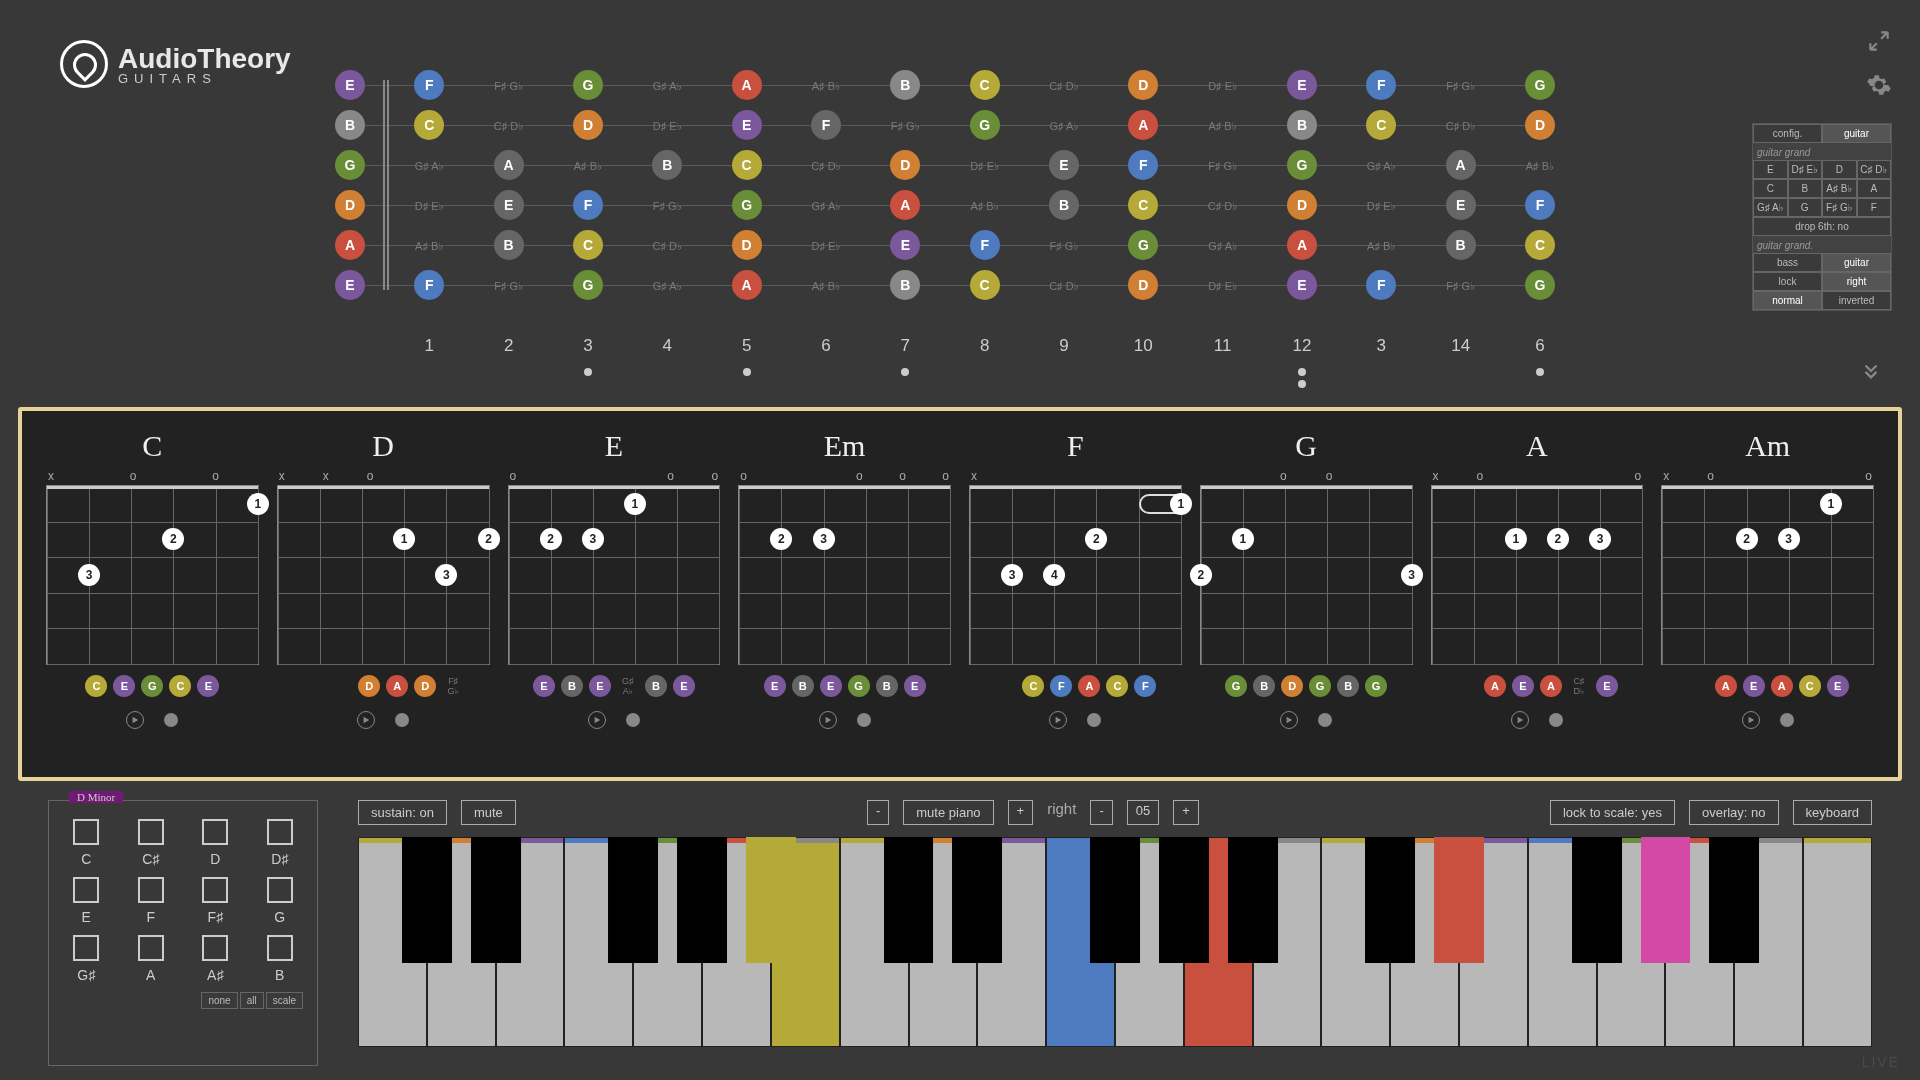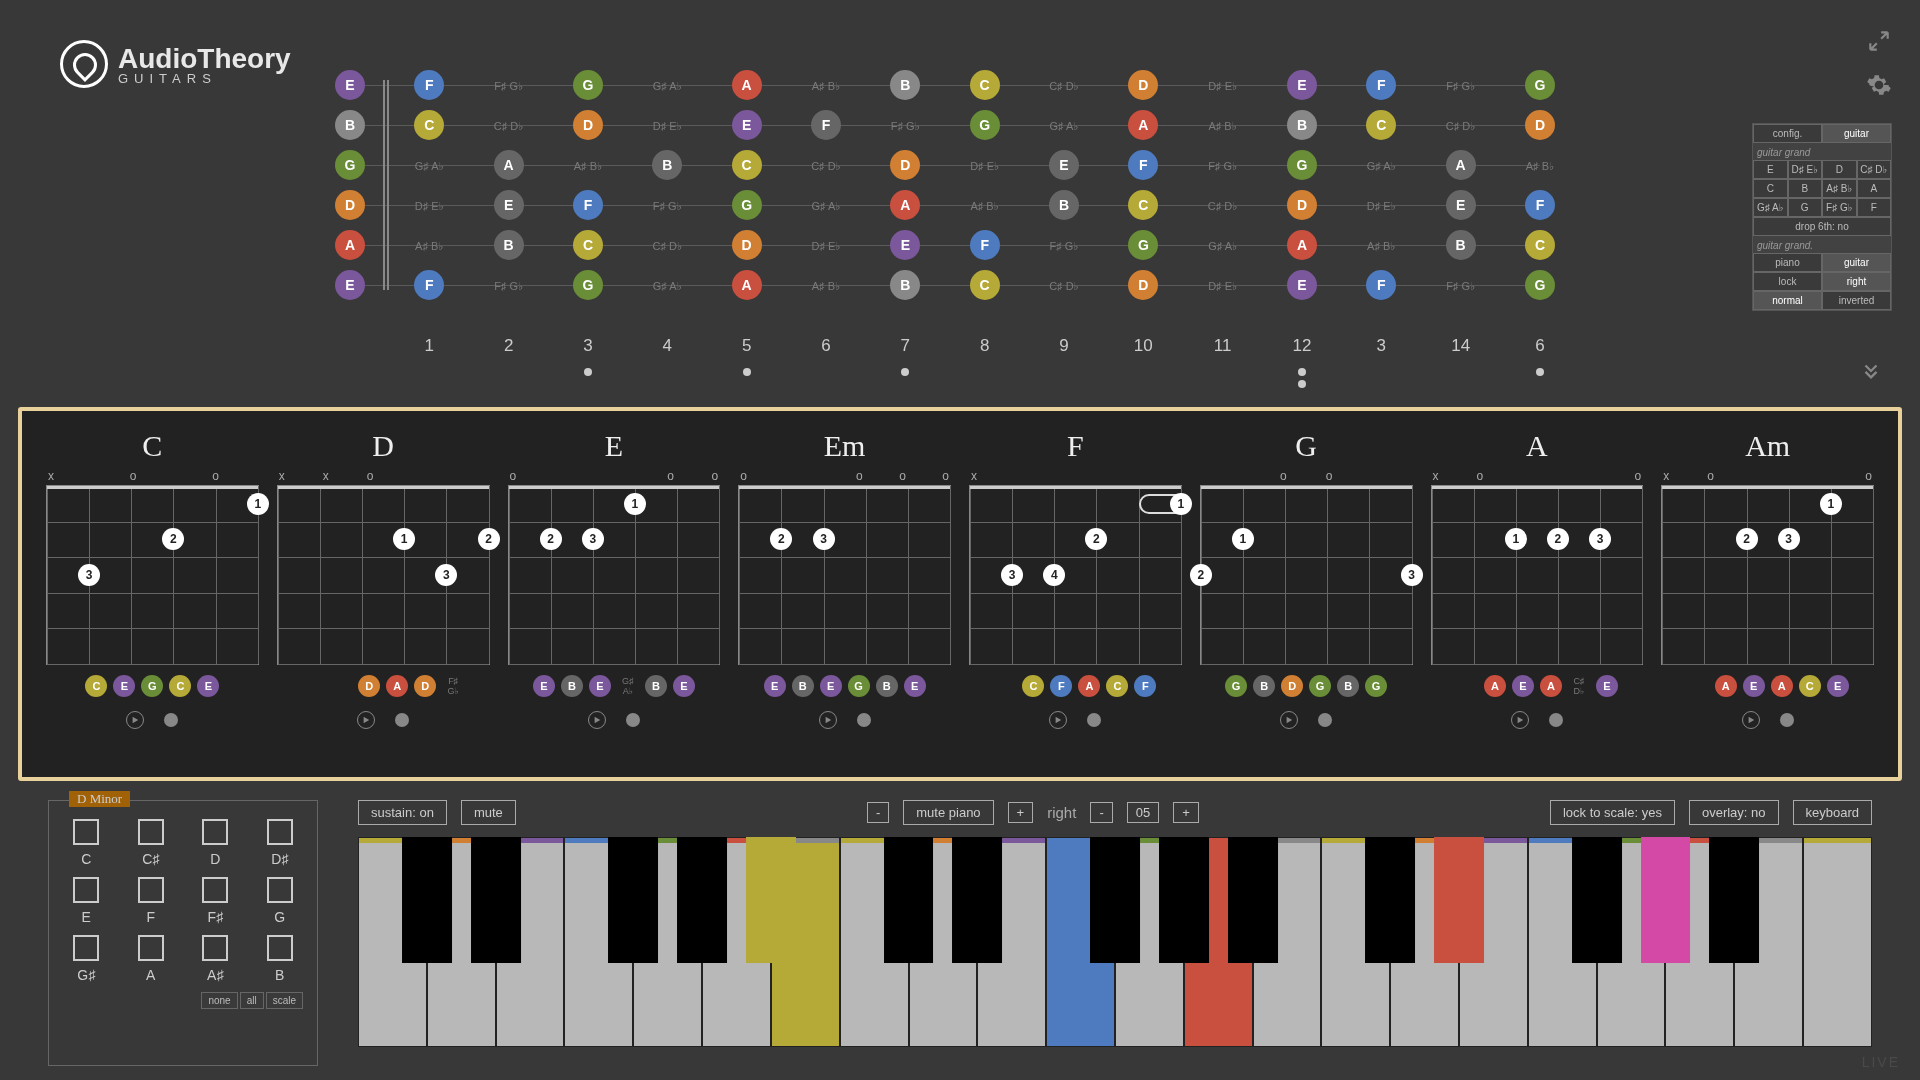--- a/index.html
+++ b/index.html
@@ -56,30 +56,30 @@
 .chord-notes{ display:flex; gap:6px; margin-top:10px;}
 .chord-notes .sm{ width:22px;height:22px; font-size:11px;}
 .chord-notes .txt{ font-size:9px; color:#777; align-self:center; width:22px; text-align:center;}
 .chord-ctrls{ display:flex; gap:20px; margin-top:14px; color:#888;}
 .chord-ctrls .pb{ width:18px;height:18px;border:1.5px solid #888;border-radius:50%; display:flex;align-items:center;justify-content:center; cursor:pointer;}
 .chord-ctrls .rec{ width:14px;height:14px;border-radius:50%; background:#888; cursor:pointer; align-self:center;}
 
 
 .bottom { position:absolute; left:48px; right:48px; top:800px; bottom:14px; display:flex; gap:40px; }
 .scale-box { width:270px; border:1px solid #666; padding:14px 14px 6px; position:relative; }
-.scale-box legend{ position:absolute; top:-10px; left:20px; background:#a16207; padding:0 8px; color:#ccc; font-size:13px; font-family:Georgia,serif;}
+.scale-box legend{ position:absolute; top:-10px; left:20px; background:#701a75; padding:0 8px; color:#ccc; font-size:11px; font-family:Georgia,serif;}
 .scale-grid { display:grid; grid-template-columns:repeat(4,1fr); gap:10px 18px; margin-top:4px;}
 .scale-cell { text-align:center; }
 .scale-cell .box { width:26px;height:26px; border:2px solid #ccc; margin:0 auto 6px; cursor:pointer; background:#383838;}
 .scale-cell span{ font-size:14px;color:#ccc;}
 .scale-btns{ text-align:right; margin-top:8px;}
 .scale-btns button{ background:#3a3a3a; border:1px solid #666; color:#bbb; font-size:10px; padding:2px 6px; cursor:pointer; margin-left:2px;}
 
 .kbd-area { flex:1; display:flex; flex-direction:column; gap:12px; }
-.kbd-ctrls { display:flex; gap:14px; align-items:center; font-size:13px;}
+.kbd-ctrls { display:flex; gap:14px; font-size:13px;}
 .pill{ border:1.5px solid #aaa; padding:4px 12px; color:#ccc; cursor:pointer; background:transparent;}
 .pill.sm{ padding:2px 8px; font-size:13px;}
 .spacer{flex:1}
 .oct-lbl{color:#aaa;font-size:15px;}
 
 .piano { position:relative; height:210px; background:#222; display:flex; }
 .wkey{ flex:1; border:1px solid #222; background:#b8b8b8; position:relative; cursor:pointer;}
 .wkey .stripe{position:absolute;top:0;left:0;right:0;height:5px;}
 .bkey{ position:absolute; top:0; width:3.3%; height:60%; background:#000; z-index:2; cursor:pointer; transform:translateX(-50%);}
 
@@ -254,21 +254,21 @@
     </div>
     <div class="grid4">
       <div>G♯ A♭</div>
       <div>G</div>
       <div>F♯ G♭</div>
       <div>F</div>
     </div>
     <div class="row1">drop 6th: no</div>
     <div class="hdr">guitar grand.</div>
     <div class="seg">
-      <div class="">piano</div>
+      <div class="">bass</div>
       <div class="sel">guitar</div>
     </div>
     <div class="seg">
       <div class="">lock</div>
       <div class="sel">right</div>
     </div>
     <div class="seg">
       <div class="sel">normal</div>
       <div class="">inverted</div>
     </div>

